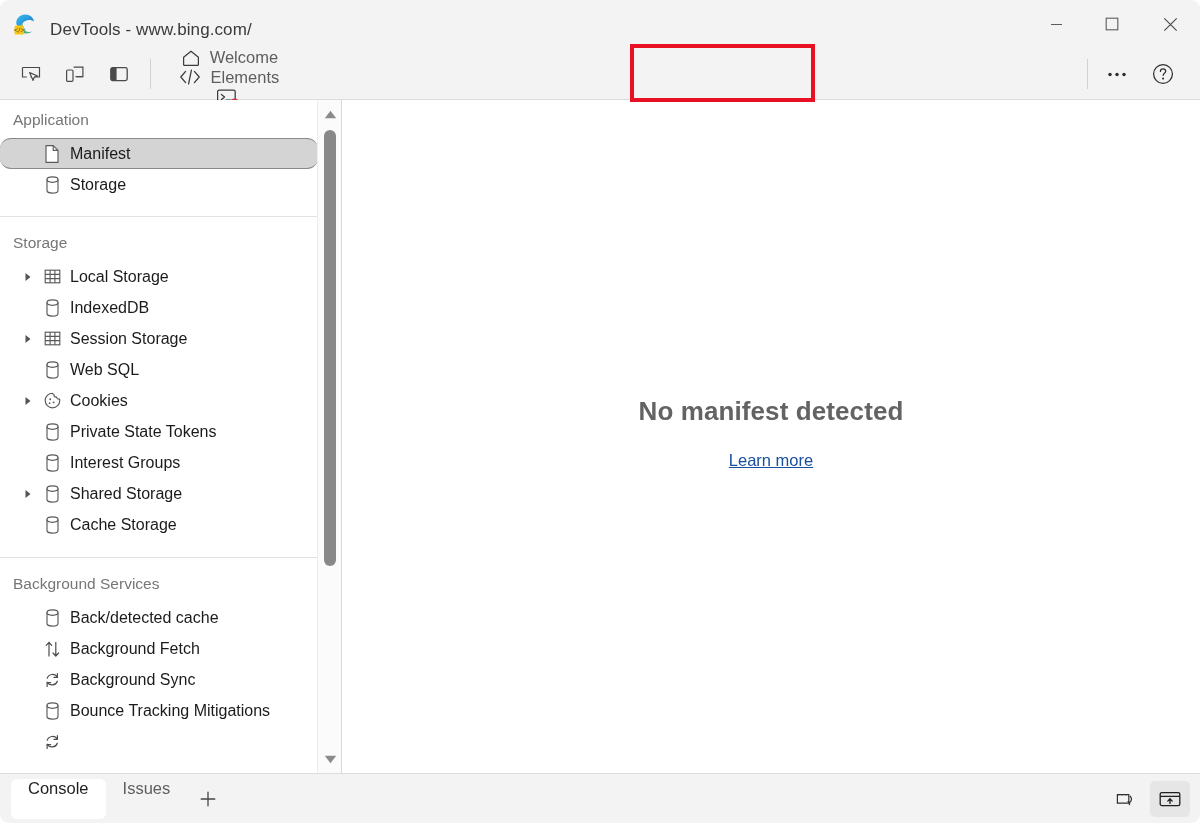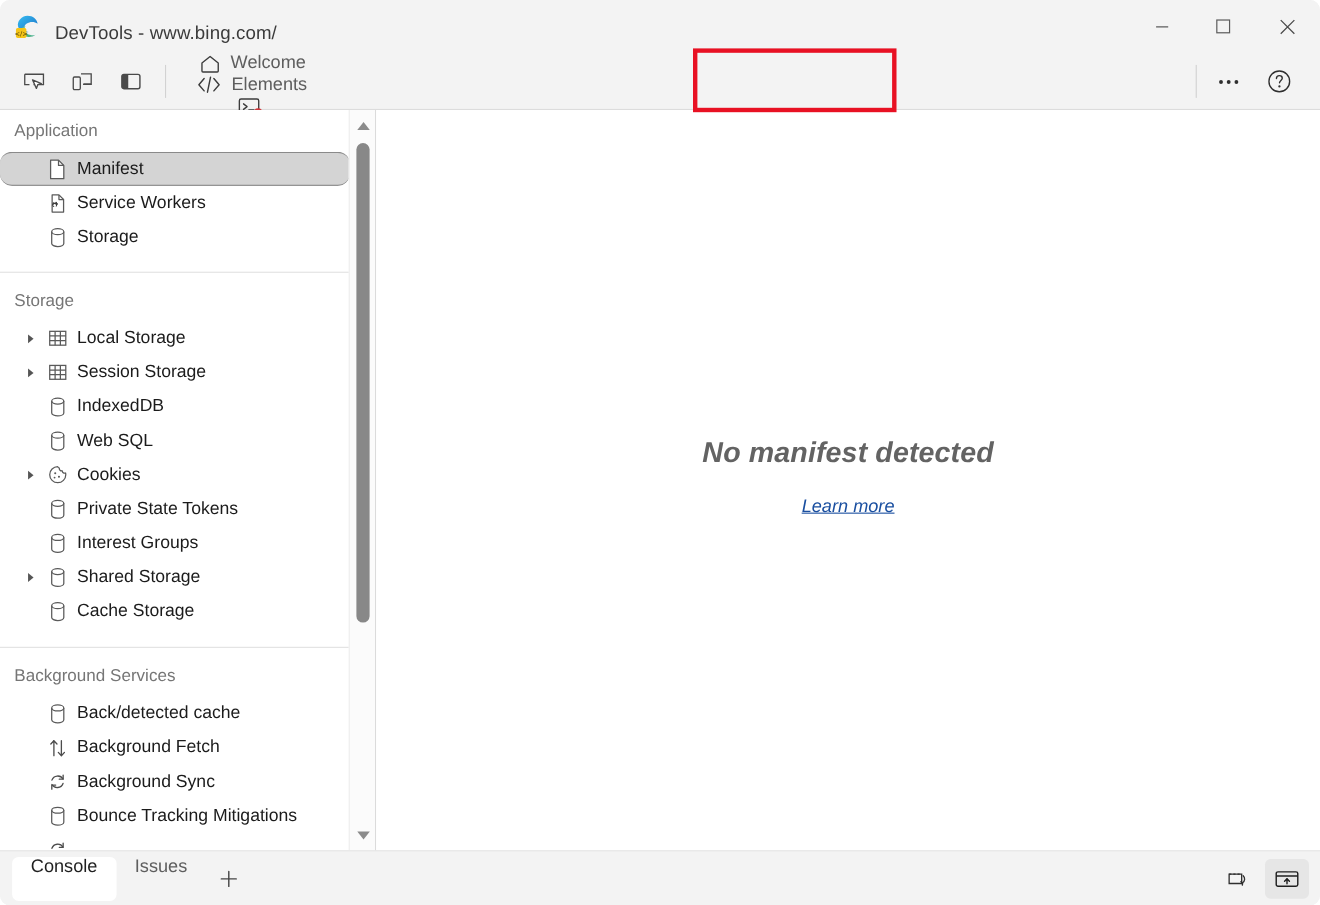--- a/index.html
+++ b/index.html
@@ -181,21 +181,20 @@
     width: 12px; height: 436px;
     background: #888888; border-radius: 6px;
   }
 
   
   .main {
     flex: 1; height: 673px; background: #ffffff;
     display: flex; flex-direction: column;
     align-items: center; justify-content: center;
     position: relative;
-    font-style: italic;
   }
   .empty-wrap {
     position: absolute; left: 0; right: 0;
     top: 296px; text-align: center;
   }
   .empty-title {
     font-size: 26px; font-weight: bold; color: #636363;
     letter-spacing: .1px;
   }
   .empty-link {
@@ -405,32 +404,20 @@
             <span class="arrow"></span>
             <span class="ic">
               <svg width="18" height="20" viewBox="0 0 18 20">
                 <path d="M3 1.6h7.2L15 6.4V18.4H3z" fill="#fff" stroke="#5a5a5a" stroke-width="1.15" stroke-linejoin="round"></path>
                 <path d="M10.2 1.6v4.8H15" fill="none" stroke="#5a5a5a" stroke-width="1.15" stroke-linejoin="round"></path>
               </svg>
             </span>
             <span class="lbl">Manifest</span>
           </div>
 
-          <div class="sb-item">
-            <span class="arrow"></span>
-            <span class="ic">
-              <svg width="18" height="20" viewBox="0 0 18 20">
-                <path d="M4.4 2.2h6.2l4.2 4.2v11.4H4.4z" fill="#fff" stroke="#5a5a5a" stroke-width="1.15" stroke-linejoin="round"></path>
-                <path d="M10.6 2.2v4.2h4.2" fill="none" stroke="#5a5a5a" stroke-width="1.15" stroke-linejoin="round"></path>
-                <path d="M5.1 9.2l.9-.3.5.5.9-.2.4-.8.9.2.2.9.8.5-.2.9-.7.6.1.9-.9.4-.7-.6-.9.2-.5.8-.9-.3-.1-.9-.8-.5z" fill="#3d3d3d"></path>
-                <circle cx="6.7" cy="11.6" r="1.1" fill="#fff"></circle>
-              </svg>
-            </span>
-            <span class="lbl">Service Workers</span>
-          </div>
 
           <div class="sb-item">
             <span class="arrow"></span>
             <span class="ic">
               <svg width="17" height="20" viewBox="0 0 17 20">
                 <path d="M3 4.6c0-1.5 2.5-2.7 5.5-2.7s5.5 1.2 5.5 2.7v10.8c0 1.5-2.5 2.7-5.5 2.7S3 16.9 3 15.4z" fill="#fff" stroke="#5a5a5a" stroke-width="1.15"></path>
                 <path d="M3 4.6c0 1.5 2.5 2.7 5.5 2.7S14 6.1 14 4.6" fill="none" stroke="#5a5a5a" stroke-width="1.15"></path>
               </svg>
             </span>
             <span class="lbl">Storage</span>
@@ -451,43 +438,43 @@
             <span class="ic">
               <svg width="19" height="19" viewBox="0 0 19 19">
                 <rect x="2.2" y="3.2" width="14.6" height="12.6" fill="none" stroke="#5a5a5a" stroke-width="1.15"></rect>
                 <path d="M2.2 7.4h14.6M2.2 11.6h14.6M7.1 3.2v12.6M11.9 3.2v12.6" stroke="#5a5a5a" stroke-width="1.15"></path>
               </svg>
             </span>
             <span class="lbl">Local Storage</span>
           </div>
 
           <div class="sb-item">
+            <span class="arrow"></span>
+            <span class="ic">
+              <svg width="17" height="20" viewBox="0 0 17 20">
+                <path d="M3 4.6c0-1.5 2.5-2.7 5.5-2.7s5.5 1.2 5.5 2.7v10.8c0 1.5-2.5 2.7-5.5 2.7S3 16.9 3 15.4z" fill="#fff" stroke="#5a5a5a" stroke-width="1.15"></path>
+                <path d="M3 4.6c0 1.5 2.5 2.7 5.5 2.7S14 6.1 14 4.6" fill="none" stroke="#5a5a5a" stroke-width="1.15"></path>
+              </svg>
+            </span>
+            <span class="lbl">IndexedDB</span>
+          </div>
+
+          <div class="sb-item">
             <span class="arrow">
               <svg width="8" height="10" viewBox="0 0 8 10">
                   <path d="M1.5 1l5 4-5 4z" fill="#555"></path>
                 </svg>
             </span>
             <span class="ic">
               <svg width="19" height="19" viewBox="0 0 19 19">
                 <rect x="2.2" y="3.2" width="14.6" height="12.6" fill="none" stroke="#5a5a5a" stroke-width="1.15"></rect>
                 <path d="M2.2 7.4h14.6M2.2 11.6h14.6M7.1 3.2v12.6M11.9 3.2v12.6" stroke="#5a5a5a" stroke-width="1.15"></path>
               </svg>
             </span>
             <span class="lbl">Session Storage</span>
-          </div>
-
-          <div class="sb-item">
-            <span class="arrow"></span>
-            <span class="ic">
-              <svg width="17" height="20" viewBox="0 0 17 20">
-                <path d="M3 4.6c0-1.5 2.5-2.7 5.5-2.7s5.5 1.2 5.5 2.7v10.8c0 1.5-2.5 2.7-5.5 2.7S3 16.9 3 15.4z" fill="#fff" stroke="#5a5a5a" stroke-width="1.15"></path>
-                <path d="M3 4.6c0 1.5 2.5 2.7 5.5 2.7S14 6.1 14 4.6" fill="none" stroke="#5a5a5a" stroke-width="1.15"></path>
-              </svg>
-            </span>
-            <span class="lbl">IndexedDB</span>
           </div>
 
           <div class="sb-item">
             <span class="arrow"></span>
             <span class="ic">
               <svg width="17" height="20" viewBox="0 0 17 20">
                 <path d="M3 4.6c0-1.5 2.5-2.7 5.5-2.7s5.5 1.2 5.5 2.7v10.8c0 1.5-2.5 2.7-5.5 2.7S3 16.9 3 15.4z" fill="#fff" stroke="#5a5a5a" stroke-width="1.15"></path>
                 <path d="M3 4.6c0 1.5 2.5 2.7 5.5 2.7S14 6.1 14 4.6" fill="none" stroke="#5a5a5a" stroke-width="1.15"></path>
               </svg>
             </span>

